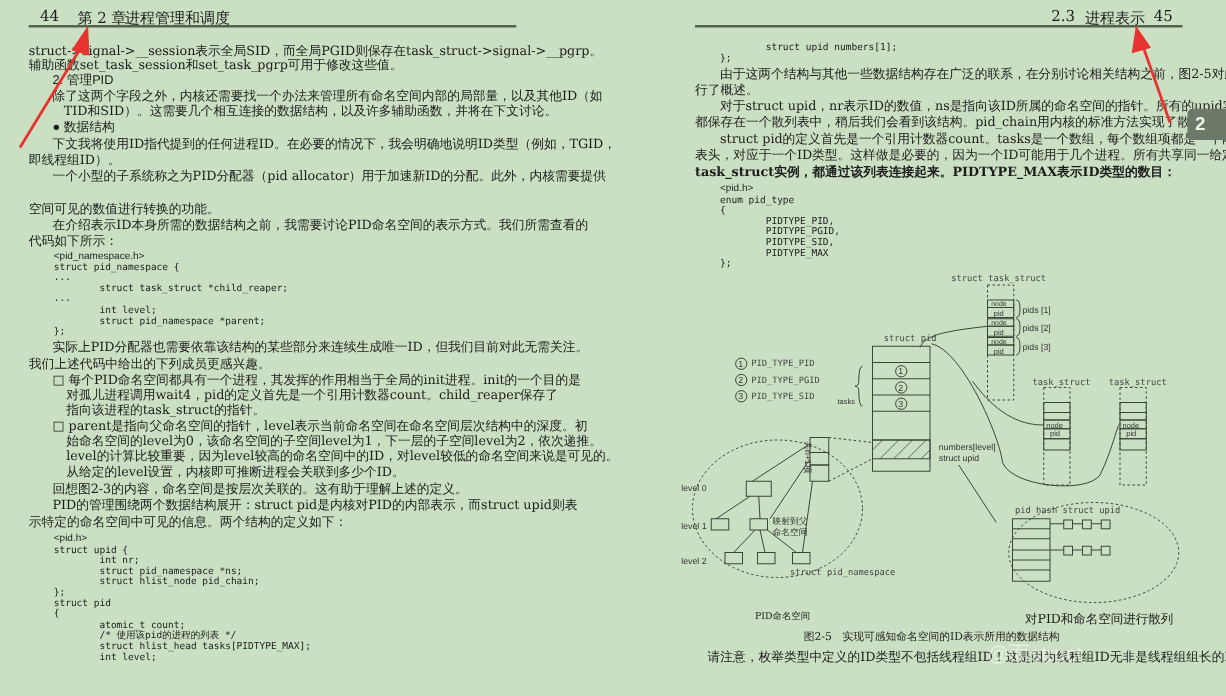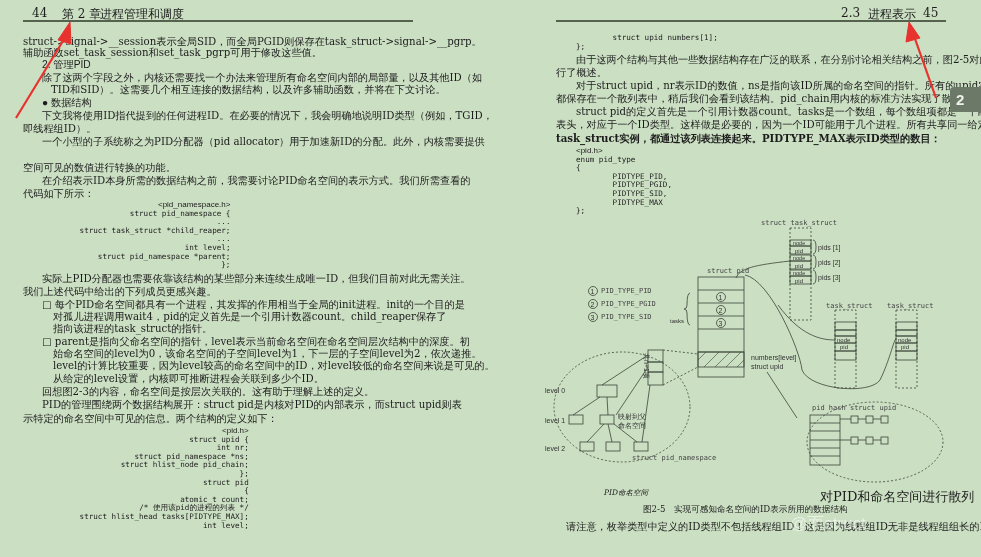--- a/index.html
+++ b/index.html
@@ -1,19 +1,19 @@
 <!DOCTYPE html>
 <html><head>
 <meta charset="utf-8">
 <style>
   html,body{margin:0;padding:0;}
   body{width:981px;height:557px;overflow:hidden;background:#cbdfc3;position:relative;
        font-family:"DejaVu Serif","Liberation Serif",serif;color:#1c1c1c;}
   .page{position:absolute;top:0;height:557px;}
-  #left{left:0;width:490px;text-align:right;}
+  #left{left:0;width:490px;}
   #right{left:540px;width:441px;}
   .hdr{position:absolute;top:6px;font-size:12px;height:16px;}
   .rule{position:absolute;height:2px;background:#55624e;}
   .txt{position:absolute;font-size:10.2px;line-height:16.6px;white-space:nowrap;}
   .code{position:absolute;font-family:"DejaVu Sans Mono","Liberation Mono",monospace;font-size:7.6px;line-height:8.6px;white-space:pre;color:#222;}
   .codeh{font-family:"Liberation Sans",sans-serif;font-weight:normal;font-size:8px;}
   .badge{position:absolute;left:950px;top:87px;width:31px;height:25px;background:#6c7868;border-radius:4px 0 0 4px;
          color:#eef2ea;font-family:"Liberation Sans",sans-serif;font-weight:bold;font-size:15px;line-height:25px;padding-left:6px;box-sizing:border-box;}
   .arrow{position:absolute;pointer-events:none;}
   .diag-lbl{font-family:"Liberation Sans",sans-serif;font-size:7px;fill:#333;}
@@ -215,22 +215,22 @@
       <text x="104" y="143" transform="rotate(90 104 143)">共n+1项</text>
       <text x="50.5" y="83.5">1</text>
       <text x="50.5" y="96.5">2</text>
       <text x="50.5" y="109.5">3</text>
       <text x="178.5" y="89.5">1</text>
       <text x="178.5" y="102.5">2</text>
       <text x="178.5" y="115.5">3</text>
     </g>
   </svg>
 
-  <div class="cap" style="left:64px;top:488px;font-size:7.5px;font-style:italic;">PID命名空间</div>
-  <div class="cap" style="left:280px;top:488px;font-size:13px;">对PID和命名空间进行散列</div>
+  <div class="cap" style="left:64px;top:488px;font-size:7.5px;">PID命名空间</div>
+  <div class="cap" style="left:280px;top:488px;font-size:10px;">对PID和命名空间进行散列</div>
   <div class="cap" style="left:103px;top:504px;">图2-5　实现可感知命名空间的ID表示所用的数据结构</div>
   <div class="txt" style="left:26px;top:519px;">请注意，枚举类型中定义的ID类型不包括线程组ID！这是因为线程组ID无非是线程组组长的PID</div>
 </div>
 
 <div class="badge">2</div>
 <div class="watermark">@而struct</div>
 
 <svg class="arrow" style="left:0;top:0;" width="981" height="557">
   <g fill="#e8322d" stroke="#e8322d">
     <line x1="16" y1="118" x2="66" y2="36" stroke-width="2.2"></line>

